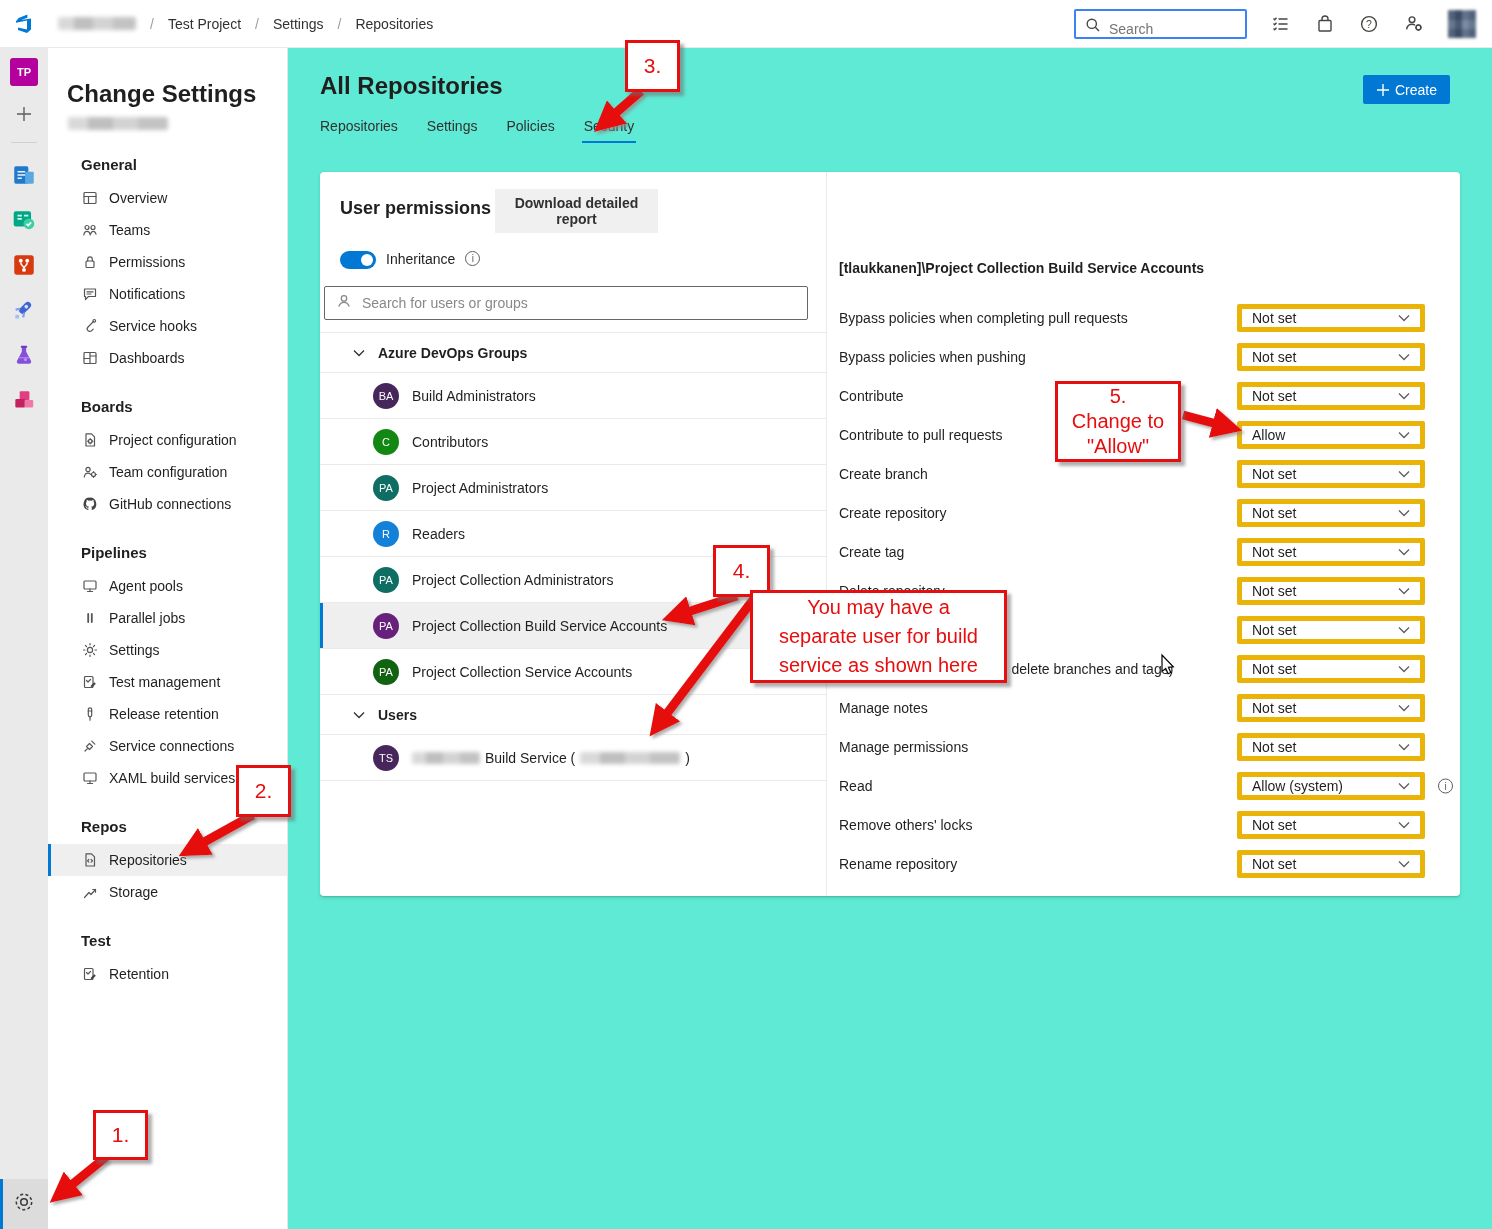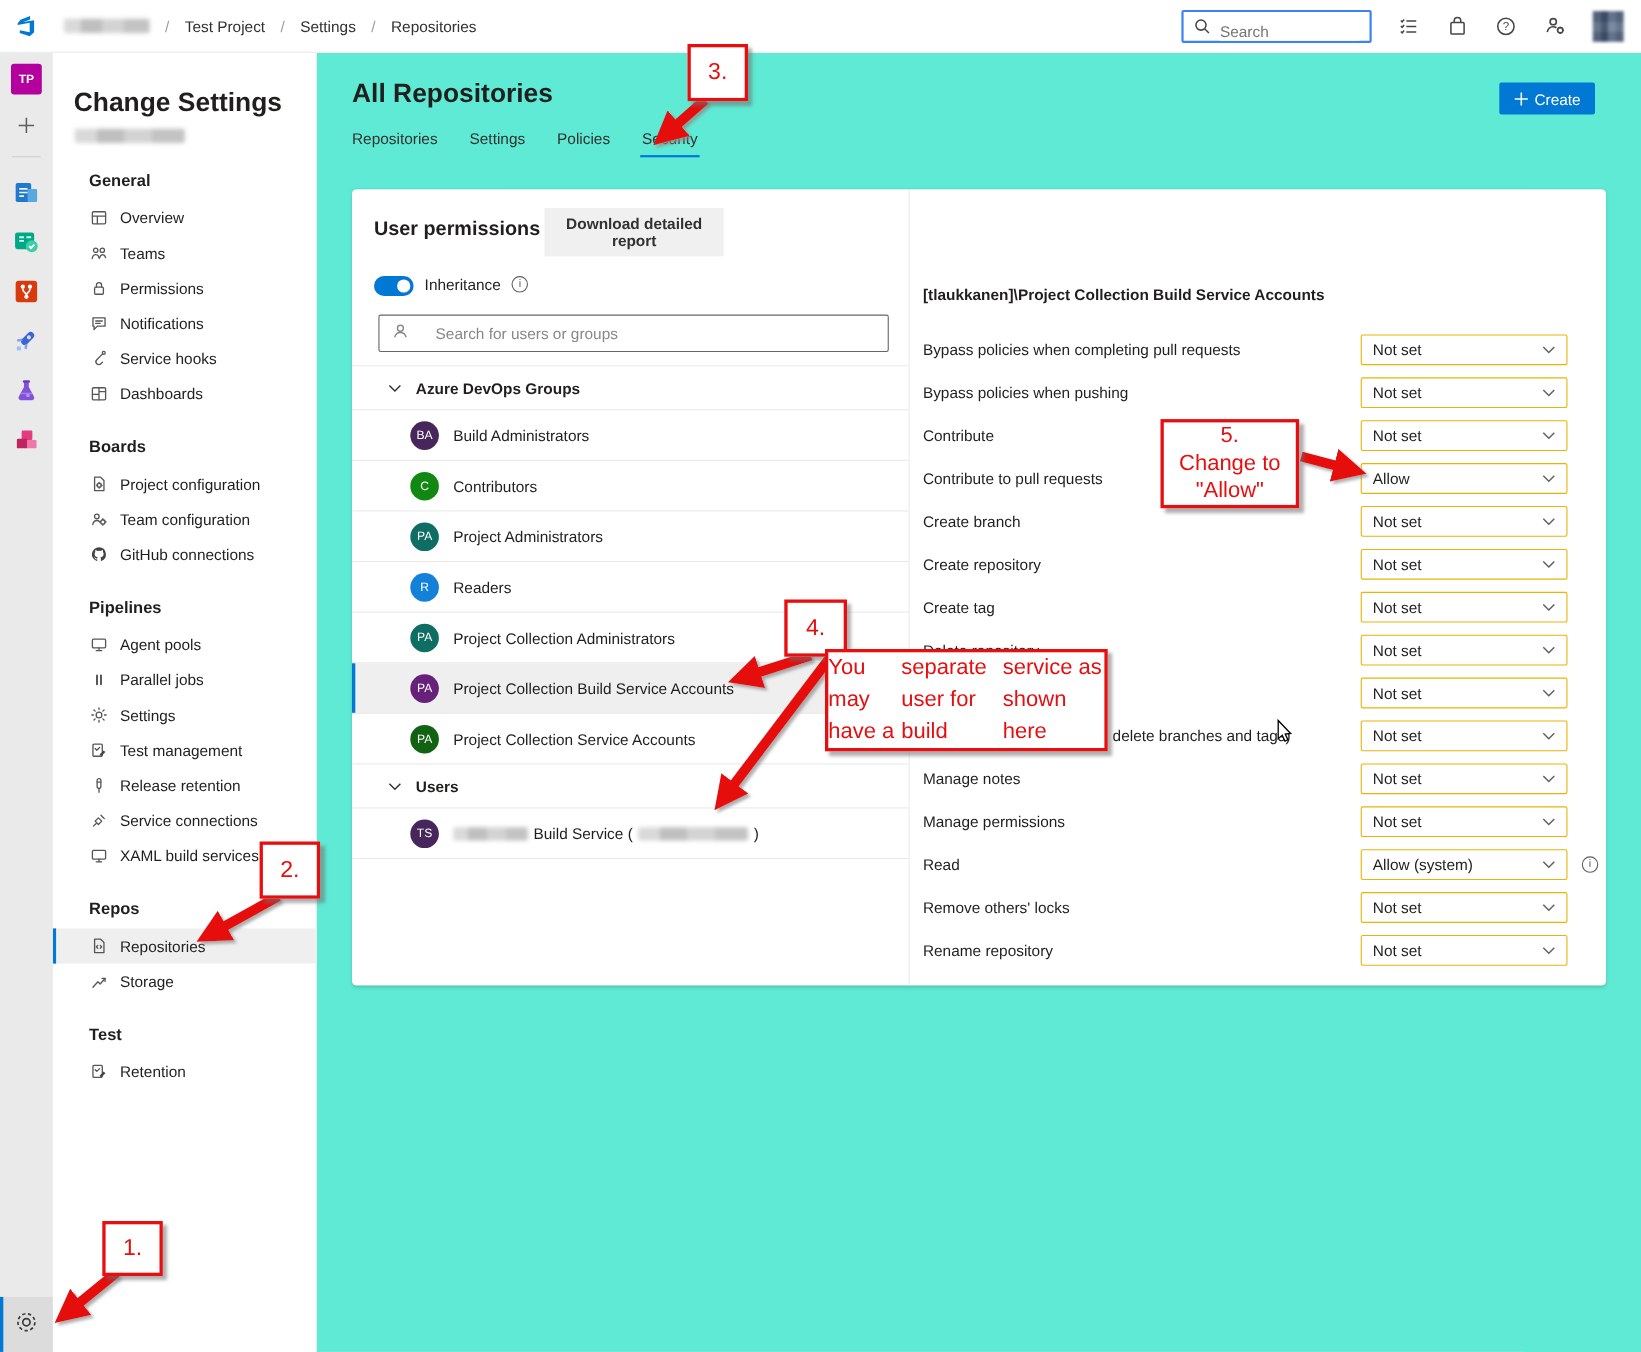--- a/index.html
+++ b/index.html
@@ -68,22 +68,22 @@
   .pl-head { position:relative; height:74px; }
   .pl-heading { position:absolute; left:20px; top:26px; font-size:18px; font-weight:600; }
   .report-btn { position:absolute; left:175px; top:17px; width:163px; height:44px; background:#f0f0f0;
                 border:none; font-family:inherit; font-size:14px; font-weight:700; color:#323130; cursor:pointer; }
   .toggle-row { display:flex; gap:10px; margin:5px 0 0 20px; }
   .toggle { width:36px; height:18px; border-radius:9px; background:#0078d4; position:relative; cursor:pointer; }
   .toggle::after { content:''; position:absolute; right:3px; top:3px; width:12px; height:12px; border-radius:50%; background:#fff; }
   .toggle-label { font-size:14px; }
   .info-ico { width:15px; height:15px; border:1px solid #605e5c; border-radius:50%; color:#605e5c;
               font-size:10px; display:flex; align-items:center; justify-content:center; cursor:pointer; }
-  .search-box { margin:17px 18px 0 24px; height:34px; border:1px solid #666; border-radius:2px;
-                display:flex; align-items:center; padding:0 11px; gap:24px; }
+  .search-box { margin:17px 18px 0 4px; height:34px; border:1px solid #666; border-radius:2px;
+                display:flex; align-items:center; padding:0 11px; gap:10px; }
   .search-box input { border:none; outline:none; flex:1; font-size:14px; font-family:inherit; min-width:0; }
   .search-box input::placeholder { color:#8a8886; }
 
   .identity-list { margin-top:12px; border-top:1px solid #eaeaea; }
   .id-header { height:40px; display:flex; align-items:center; gap:13px; padding-left:33px;
                font-size:14px; font-weight:600; border-bottom:1px solid #eaeaea; }
   .id-chev { display:flex; cursor:pointer; }
   .id-row { height:46px; display:flex; align-items:center; gap:13px; padding-left:53px; font-size:14px;
             border-bottom:1px solid #eaeaea; position:relative; cursor:pointer; }
   .id-row.selected { background:#efefef; }
@@ -91,35 +91,35 @@
   .avatar { width:26px; height:26px; border-radius:50%; color:#fff; font-size:11px; flex:none;
             display:flex; align-items:center; justify-content:center; }
   .user-name { display:flex; align-items:center; gap:5px; }
   .nb1 { width:68px; height:12px; } .nb2 { width:100px; height:12px; }
 
   .pr-header { padding:88px 0 0 12px; font-size:14px; font-weight:600; }
   .perm-rows { margin-top:22px; }
   .perm-row { height:39px; display:flex; align-items:center; padding-left:12px; position:relative; }
   .perm-label { font-size:14px; }
   .dd { position:absolute; left:410px; top:50%; transform:translateY(-50%); width:188px; height:28px;
-        border:1px solid #eab308; border-radius:2px; background:#fff; display:flex; align-items:center;
+        border:5px solid #eab308; border-radius:2px; background:#fff; display:flex; align-items:center;
         padding:0 10px; font-size:14px; cursor:pointer; }
   .dd .chev { margin-left:auto; display:flex; }
   .perm-info { position:absolute; left:611px; top:50%; transform:translateY(-50%); }
 
   
   .ann { position:absolute; background:#fff; border:3px solid #e60e0e; color:#e60e0e; z-index:60;
          box-shadow:4px 4px 3px rgba(110,110,110,.55); display:flex; align-items:center; justify-content:center;
          font-size:21px; }
   #ann1 { left:93px;  top:1110px; width:55px; height:50px; }
   #ann2 { left:236px; top:765px;  width:55px; height:52px; }
   #ann3 { left:625px; top:40px;   width:55px; height:52px; }
   #ann4 { left:713px; top:545px;  width:57px; height:52px; }
   #ann5 { left:1055px; top:381px; width:126px; height:81px; flex-direction:column; font-size:20px; line-height:25px; }
-  #note { left:750px; top:590px;  width:257px; height:93px; font-size:20px; line-height:29px; }
+  #note { left:750px; top:590px;  width:257px; height:93px; flex-direction:column; font-size:20px; line-height:29px; }
   .overlay-svg { position:absolute; left:0; top:0; z-index:55; pointer-events:none; }
 </style>
 </head>
 <body>
 
 <div class="topbar">
   <span class="tb-logo">
     <svg width="24" height="24" viewBox="0 0 24 24">
         <path fill="#0078d4" d="M2 9.3l2.6-3.4 8.8-3.4v3.2L7 8l10-1.5v10.9L13 21l-9-2.9v-2.7l9 2V8.6L2 10.8z"></path>
       </svg>

